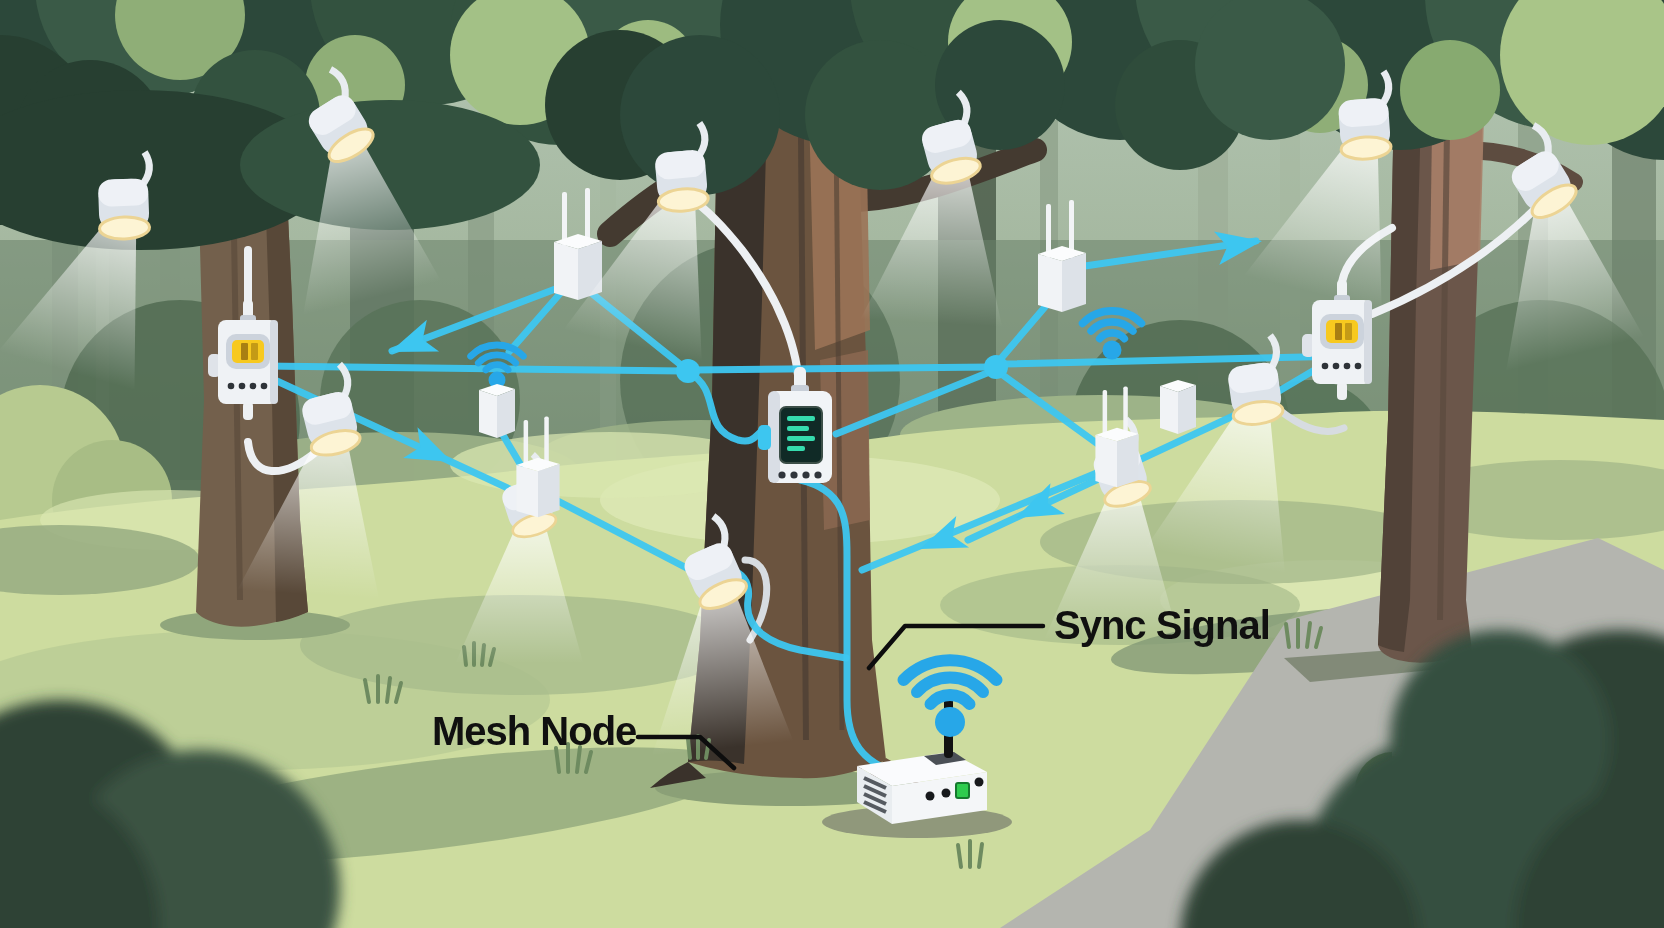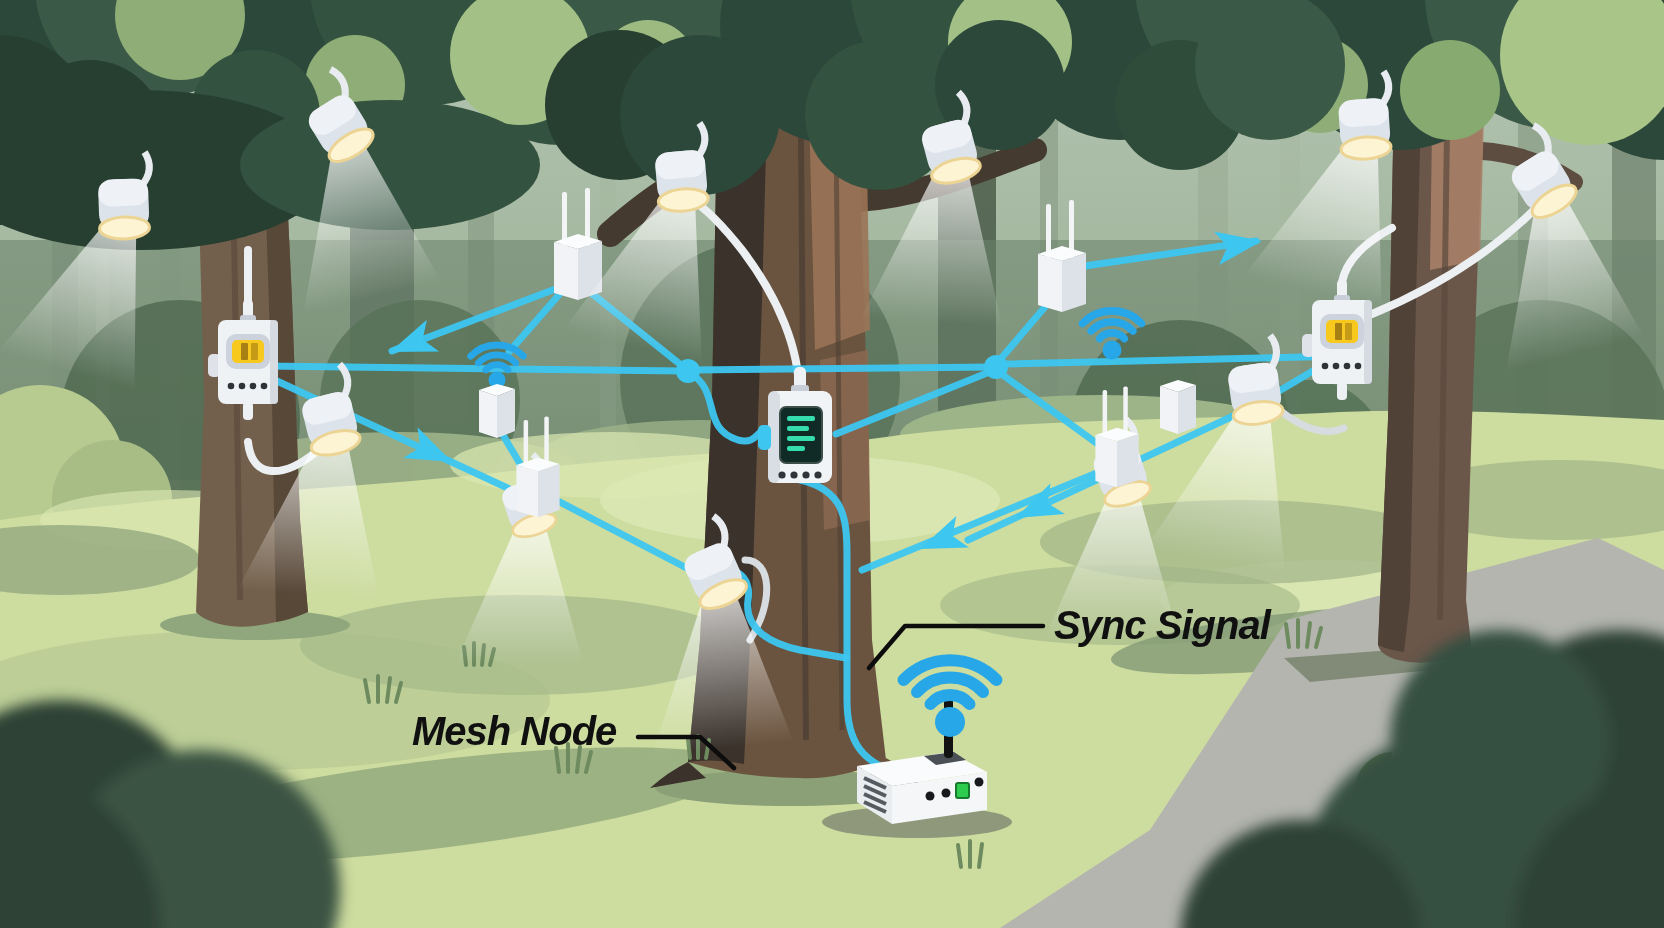--- a/index.html
+++ b/index.html
@@ -1,20 +1,20 @@
 <!DOCTYPE html>
 <html style="--link: #3dc6f0; --wifi: #27a7e8; --led: #2ecc4e; --label: #101010;"><head>
 <meta charset="utf-8">
 <style>
   html,body{margin:0;padding:0;background:#222;}
   #stage{position:relative;width:1664px;height:928px;overflow:hidden;
          font-family:"Liberation Sans",sans-serif;background:#aabfa6;}
   svg{position:absolute;left:0;top:0;}
   .label{position:absolute;font-weight:bold;font-size:40px;letter-spacing:-1px;
-         color:var(--label,#101010);white-space:nowrap;line-height:47px;font-style:italic;}
+         color:var(--label,#101010);white-space:nowrap;line-height:47px;}
   .edge{stroke:var(--link,#3dc6f0);stroke-width:7;fill:none;stroke-linecap:round;opacity:.95;}
   .arrowhead{fill:var(--link,#3dc6f0);}
   .junction{fill:var(--link,#3dc6f0);}
   .wifi-arc{stroke:var(--wifi,#27a7e8);stroke-width:8;fill:none;stroke-linecap:round;}
   .wifi-dot{fill:var(--wifi,#27a7e8);}
   .cone{fill:url(#coneG);opacity:.8;}
   .leader{stroke:#0d0d0d;stroke-width:4.5;fill:none;stroke-linejoin:round;stroke-linecap:round;}
   .screenline{fill:#35dcae;}
   .cable-w{stroke:#edf0f3;stroke-width:8;fill:none;stroke-linecap:round;}
   .cable-g{stroke:#d7dce1;stroke-width:7;fill:none;stroke-linecap:round;}
@@ -378,15 +378,15 @@
     <circle cx="200" cy="890" r="140" fill="#3a5243"></circle>
     <circle cx="0" cy="928" r="160" fill="#2e4335"></circle>
     <circle cx="1620" cy="780" r="150" fill="#2e4335"></circle>
     <circle cx="1500" cy="740" r="110" fill="#364f3f"></circle>
     <circle cx="1460" cy="890" r="160" fill="#364f3f"></circle>
     <circle cx="1300" cy="940" r="120" fill="#2e4335"></circle>
     <circle cx="1664" cy="930" r="150" fill="#2e4335"></circle>
   </g>
 </svg>
 
-<div class="label" style="left:412px;top:708px;">Mesh Node</div>
+<div class="label" style="left:432px;top:708px;">Mesh Node</div>
 <div class="label" style="left:1054px;top:602px;">Sync Signal</div>
 </div>
 
 </body></html>

